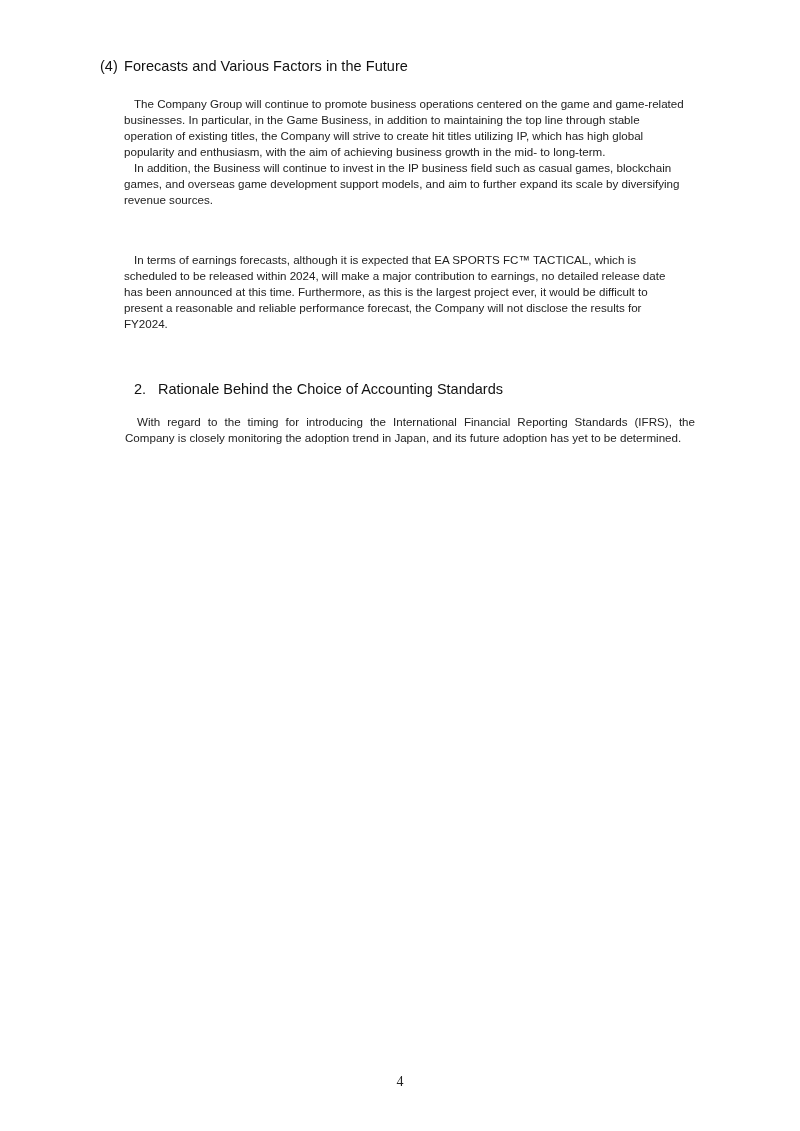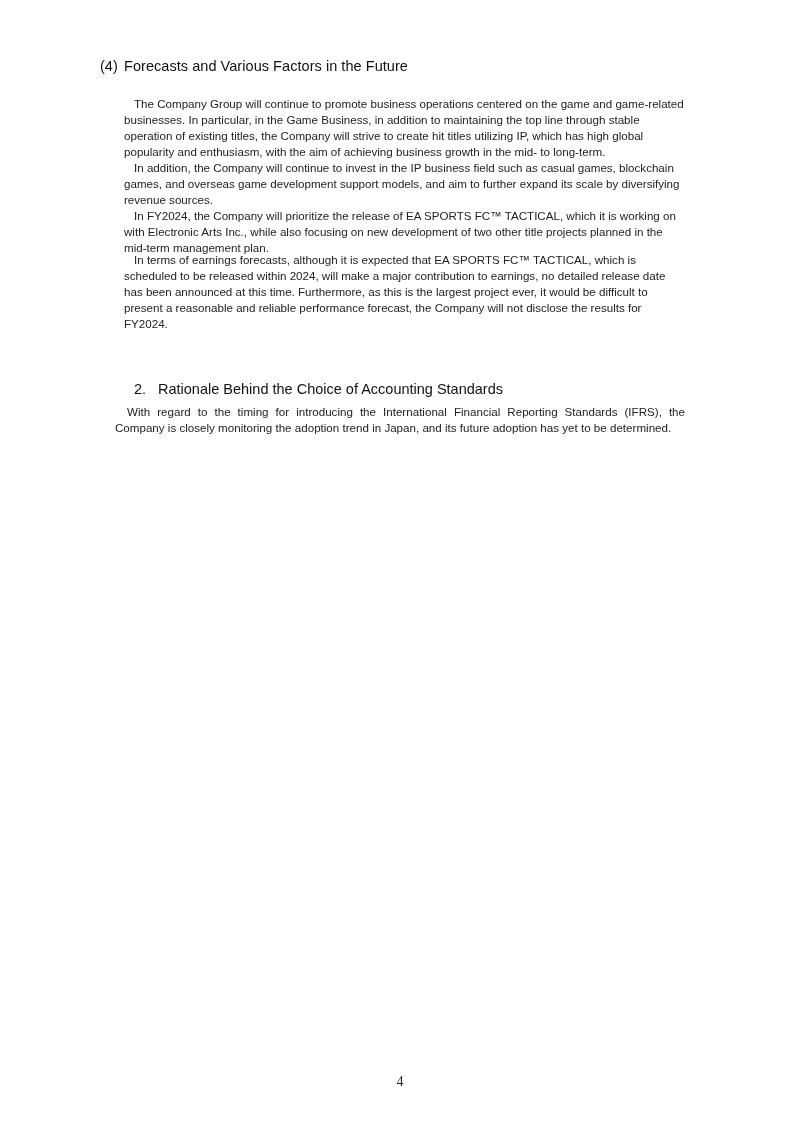--- a/index.html
+++ b/index.html
@@ -68,21 +68,21 @@
     }
     .section-para {
       position: absolute;
       left: 110px;
       top: 399px;
       width: 570px;
       font-size: 11.6px;
       line-height: 16px;
       color: #222;
       text-align: justify;
-      margin: 5px;
+      margin: 15px;
       text-indent: 12px;
     }
     .page-number {
       position: absolute;
       left: 0;
       width: 800px;
       top: 1074px;
       text-align: center;
       font-family: "Liberation Serif", serif;
       font-size: 14px;
@@ -93,22 +93,21 @@
 <body>
 
 <div class="page">
 
   <div class="sub-heading">
     <span class="num">(4)</span><span class="title">Forecasts and Various Factors in the Future</span>
   </div>
 
   <div class="para-block block-1">
     <p>The Company Group will continue to promote business operations centered on the game and game-related businesses. In particular, in the Game Business, in addition to maintaining the top line through stable operation of existing titles, the Company will strive to create hit titles utilizing IP, which has high global popularity and enthusiasm, with the aim of achieving business growth in the mid- to long-term.</p>
-    <p>In addition, the Company will continue to invest in the IP business field such as casual games, blockchain games, and overseas game development support models, and aim to further expand its scale by diversifying revenue sources.</p>
-    <p>In FY2024, the Company will prioritize the release of EA SPORTS FC™ TACTICAL, which it is working on with Electronic Arts Inc., while also focusing on new development of two other title projects planned in the mid-term management plan.</p>
+    <p>In addition, the Business will continue to invest in the IP business field such as casual games, blockchain games, and overseas game development support models, and aim to further expand its scale by diversifying revenue sources.</p>
   </div>
 
   <div class="para-block block-2">
     <p>In terms of earnings forecasts, although it is expected that EA SPORTS FC™ TACTICAL, which is scheduled to be released within 2024, will make a major contribution to earnings, no detailed release date has been announced at this time. Furthermore, as this is the largest project ever, it would be difficult to present a reasonable and reliable performance forecast, the Company will not disclose the results for FY2024.</p>
   </div>
 
   <div class="section-heading">
     <span class="num">2.</span><span class="title">Rationale Behind the Choice of Accounting Standards</span>
   </div>
 

